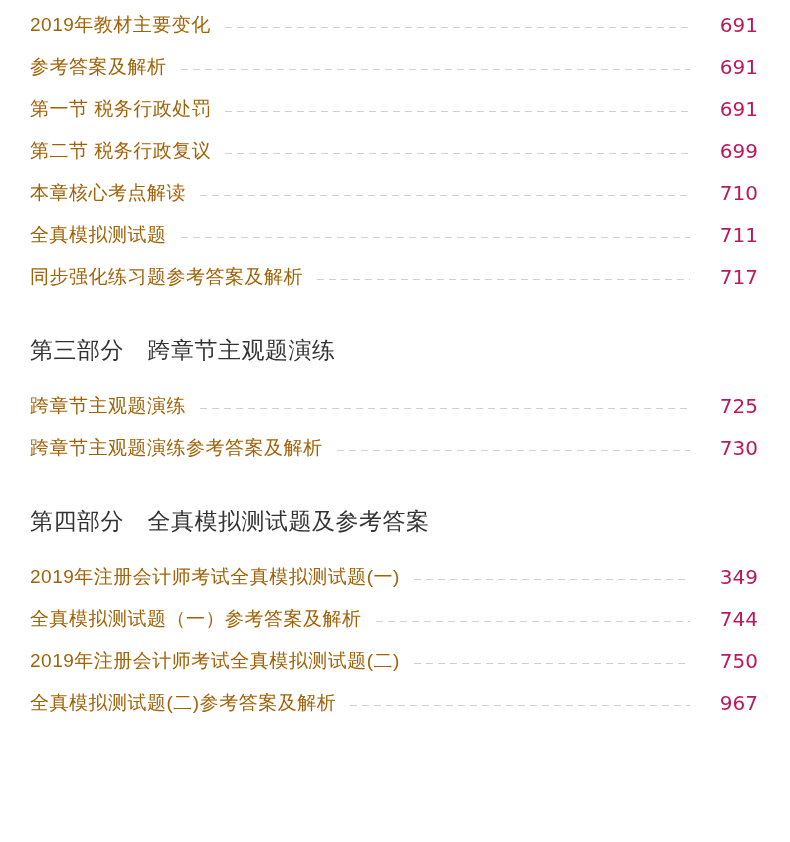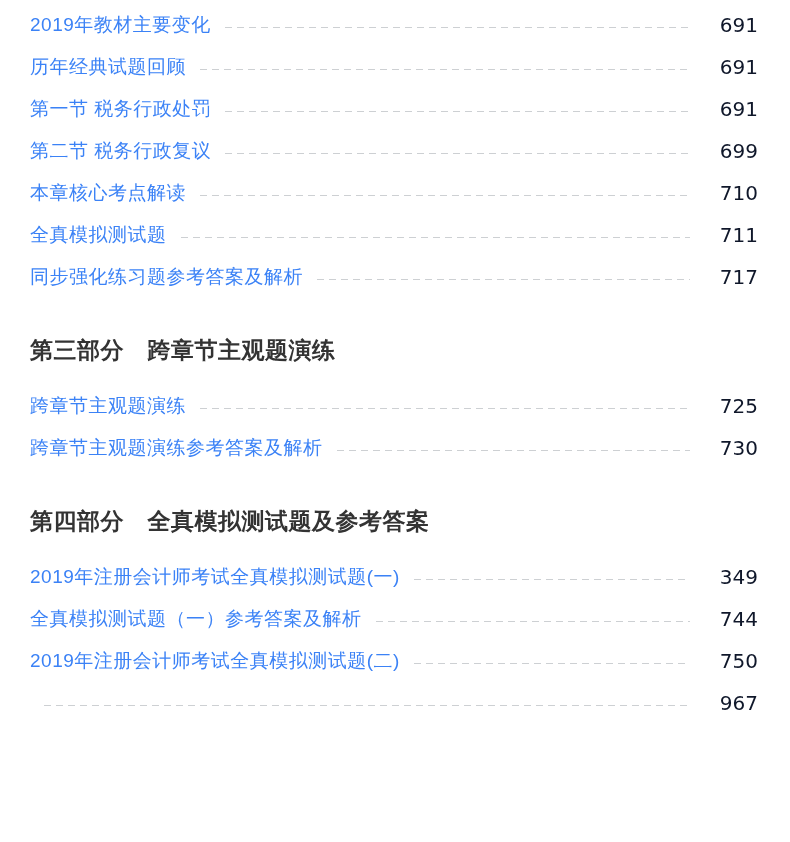--- a/index.html
+++ b/index.html
@@ -18,64 +18,64 @@
     box-sizing: border-box;
   }
   .toc-row {
     display: flex;
     align-items: center;
     height: 42px;
   }
   .toc-title {
     font-size: 19px;
     font-weight: 400;
-    color: #3b82f6;
+    color: #a16207;
     white-space: nowrap;
     letter-spacing: 0.5px;
   }
   .toc-leader {
     flex: 1 1 auto;
     height: 1px;
     min-width: 18px;
     margin: 4px 22px 0 14px;
     background-image: repeating-linear-gradient(
       to right,
       #cdd0d3 0, #cdd0d3 7px,
       transparent 7px, transparent 12px
     );
   }
   .toc-page {
     font-size: 20px;
-    color: #0f172a;
+    color: #be185d;
     min-width: 46px;
     text-align: right;
     font-family: "DejaVu Sans", "Liberation Sans", sans-serif;
   }
   .section-header {
     font-size: 23px;
     line-height: 44px;
-    font-weight: 700;
+    font-weight: 400;
     color: #333333;
     margin: 30px 0 13px 0;
     white-space: nowrap;
     letter-spacing: 0.5px;
   }
 </style>
 </head>
 <body>
 
 <div class="toc">
   <div class="toc-row">
     <span class="toc-title">2019年教材主要变化</span>
     <span class="toc-leader"></span>
     <span class="toc-page">691</span>
   </div>
 
   <div class="toc-row">
-    <span class="toc-title">历年经典试题回顾</span>
+    <span class="toc-title">参考答案及解析</span>
     <span class="toc-leader"></span>
     <span class="toc-page">691</span>
   </div>
 
   <div class="toc-row">
     <span class="toc-title">第一节 税务行政处罚</span>
     <span class="toc-leader"></span>
     <span class="toc-page">691</span>
   </div>
 
@@ -132,17 +132,18 @@
     <span class="toc-page">744</span>
   </div>
 
   <div class="toc-row">
     <span class="toc-title">2019年注册会计师考试全真模拟测试题(二)</span>
     <span class="toc-leader"></span>
     <span class="toc-page">750</span>
   </div>
 
   <div class="toc-row">
+    <span class="toc-title">全真模拟测试题(二)参考答案及解析</span>
     <span class="toc-leader"></span>
     <span class="toc-page">967</span>
   </div>
 
 </div>
 
 </body></html>

